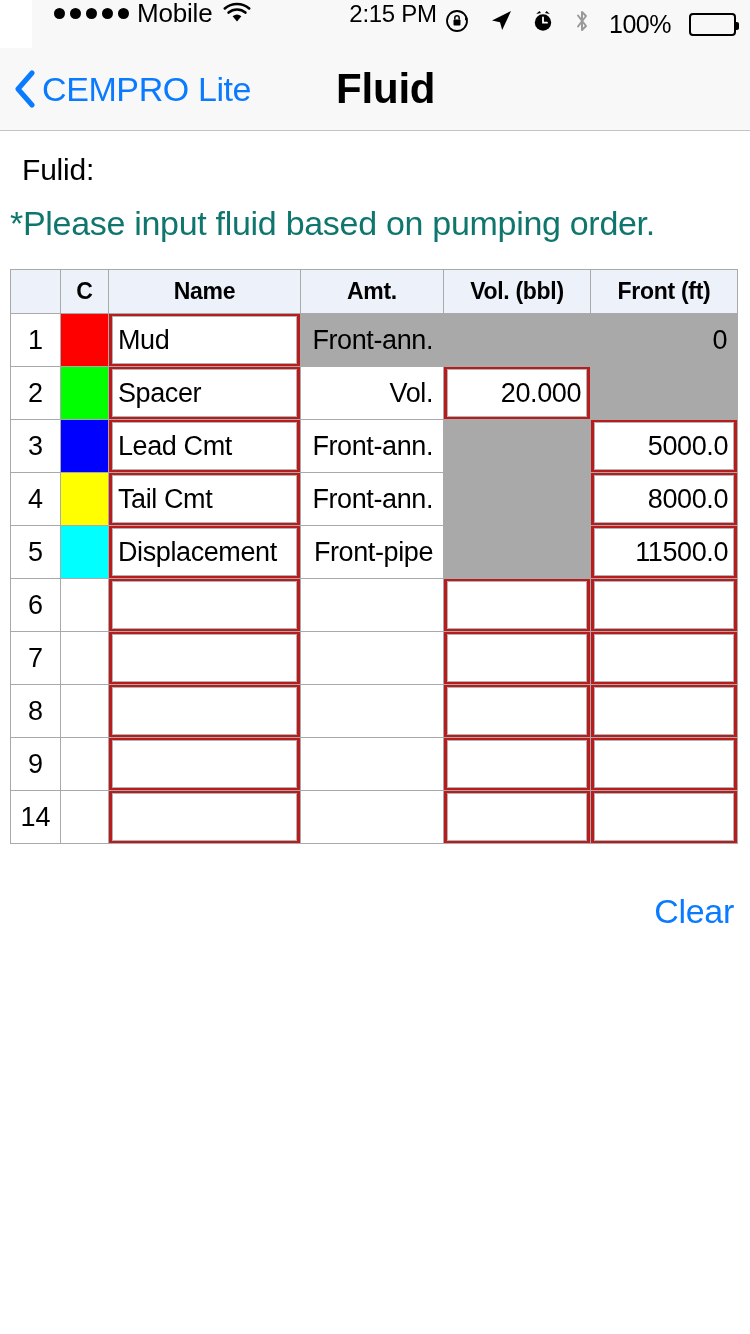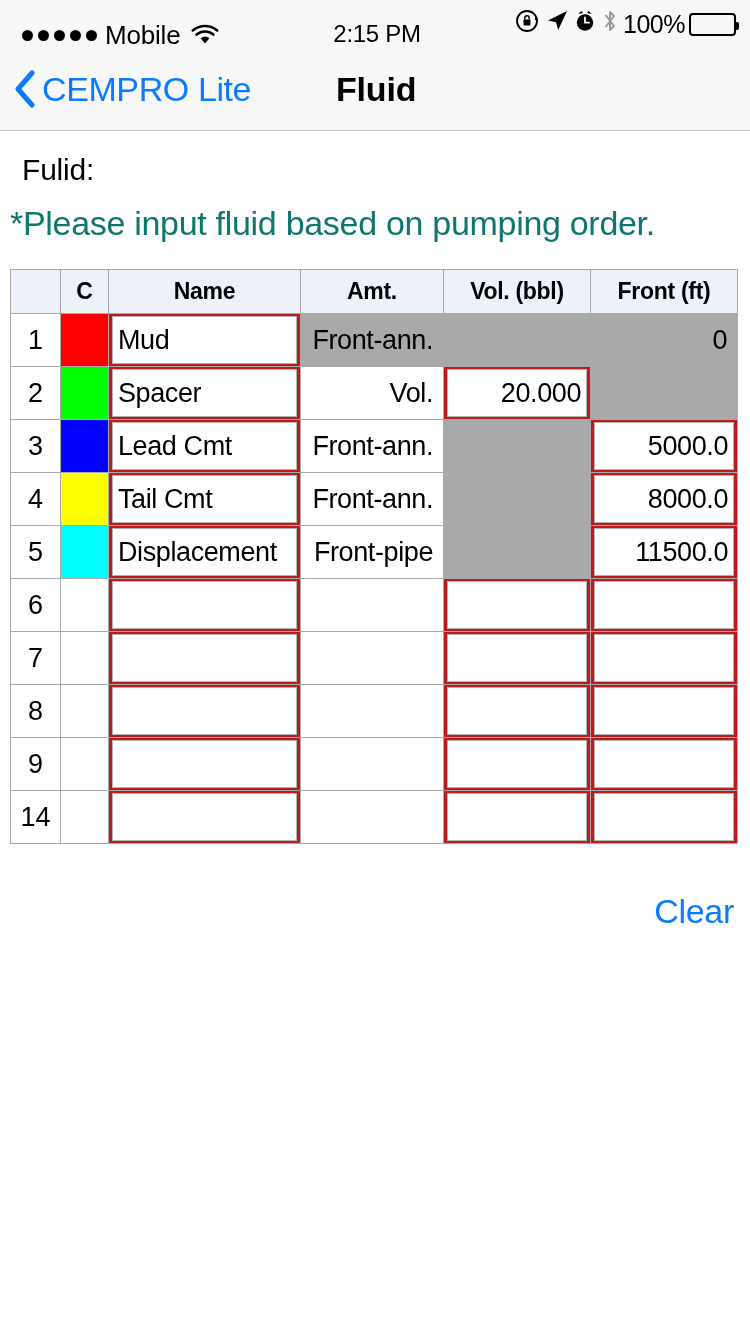--- a/index.html
+++ b/index.html
@@ -14,24 +14,25 @@
     -webkit-font-smoothing: antialiased;
     overflow: hidden;
     position: relative;
   }
 
   
   .status-bar {
     height: 48px;
     background: #f8f8f8;
     display: flex;
-    align-items: flex-end;
+    align-items: flex-start;
     position: relative;
     font-size: 26px;
     color: #000;
+    margin-left: 32px;
   }
   .status-left {
     display: flex;
     align-items: center;
     padding-left: 22px;
     gap: 8px;
   }
   .sig-dots {
     display: flex;
     align-items: center;
@@ -58,21 +59,21 @@
     font-weight: normal;
     letter-spacing: -0.3px;
   }
   .status-right {
     position: absolute;
     right: 14px;
     top: 0;
     height: 48px;
     display: flex;
     align-items: center;
-    gap: 4px;
+    gap: 18px;
   }
   .pct {
     font-size: 25px;
     letter-spacing: -0.5px;
   }
   .battery {
     width: 47px; height: 23px;
     border: 2px solid #000;
     border-radius: 4px;
     position: relative;
@@ -114,21 +115,21 @@
     display: block;
   }
   .nav-back-label {
     color: #0a7bff;
     font-size: 34px;
     letter-spacing: -0.4px;
   }
   .nav-title {
     position: absolute;
     left: 336px;
-    font-size: 34px;
+    font-size: 42px;
     font-weight: bold;
     color: #000;
     letter-spacing: -0.2px;
   }
 
   
   .content {
     padding: 0;
   }
   .section-label {

